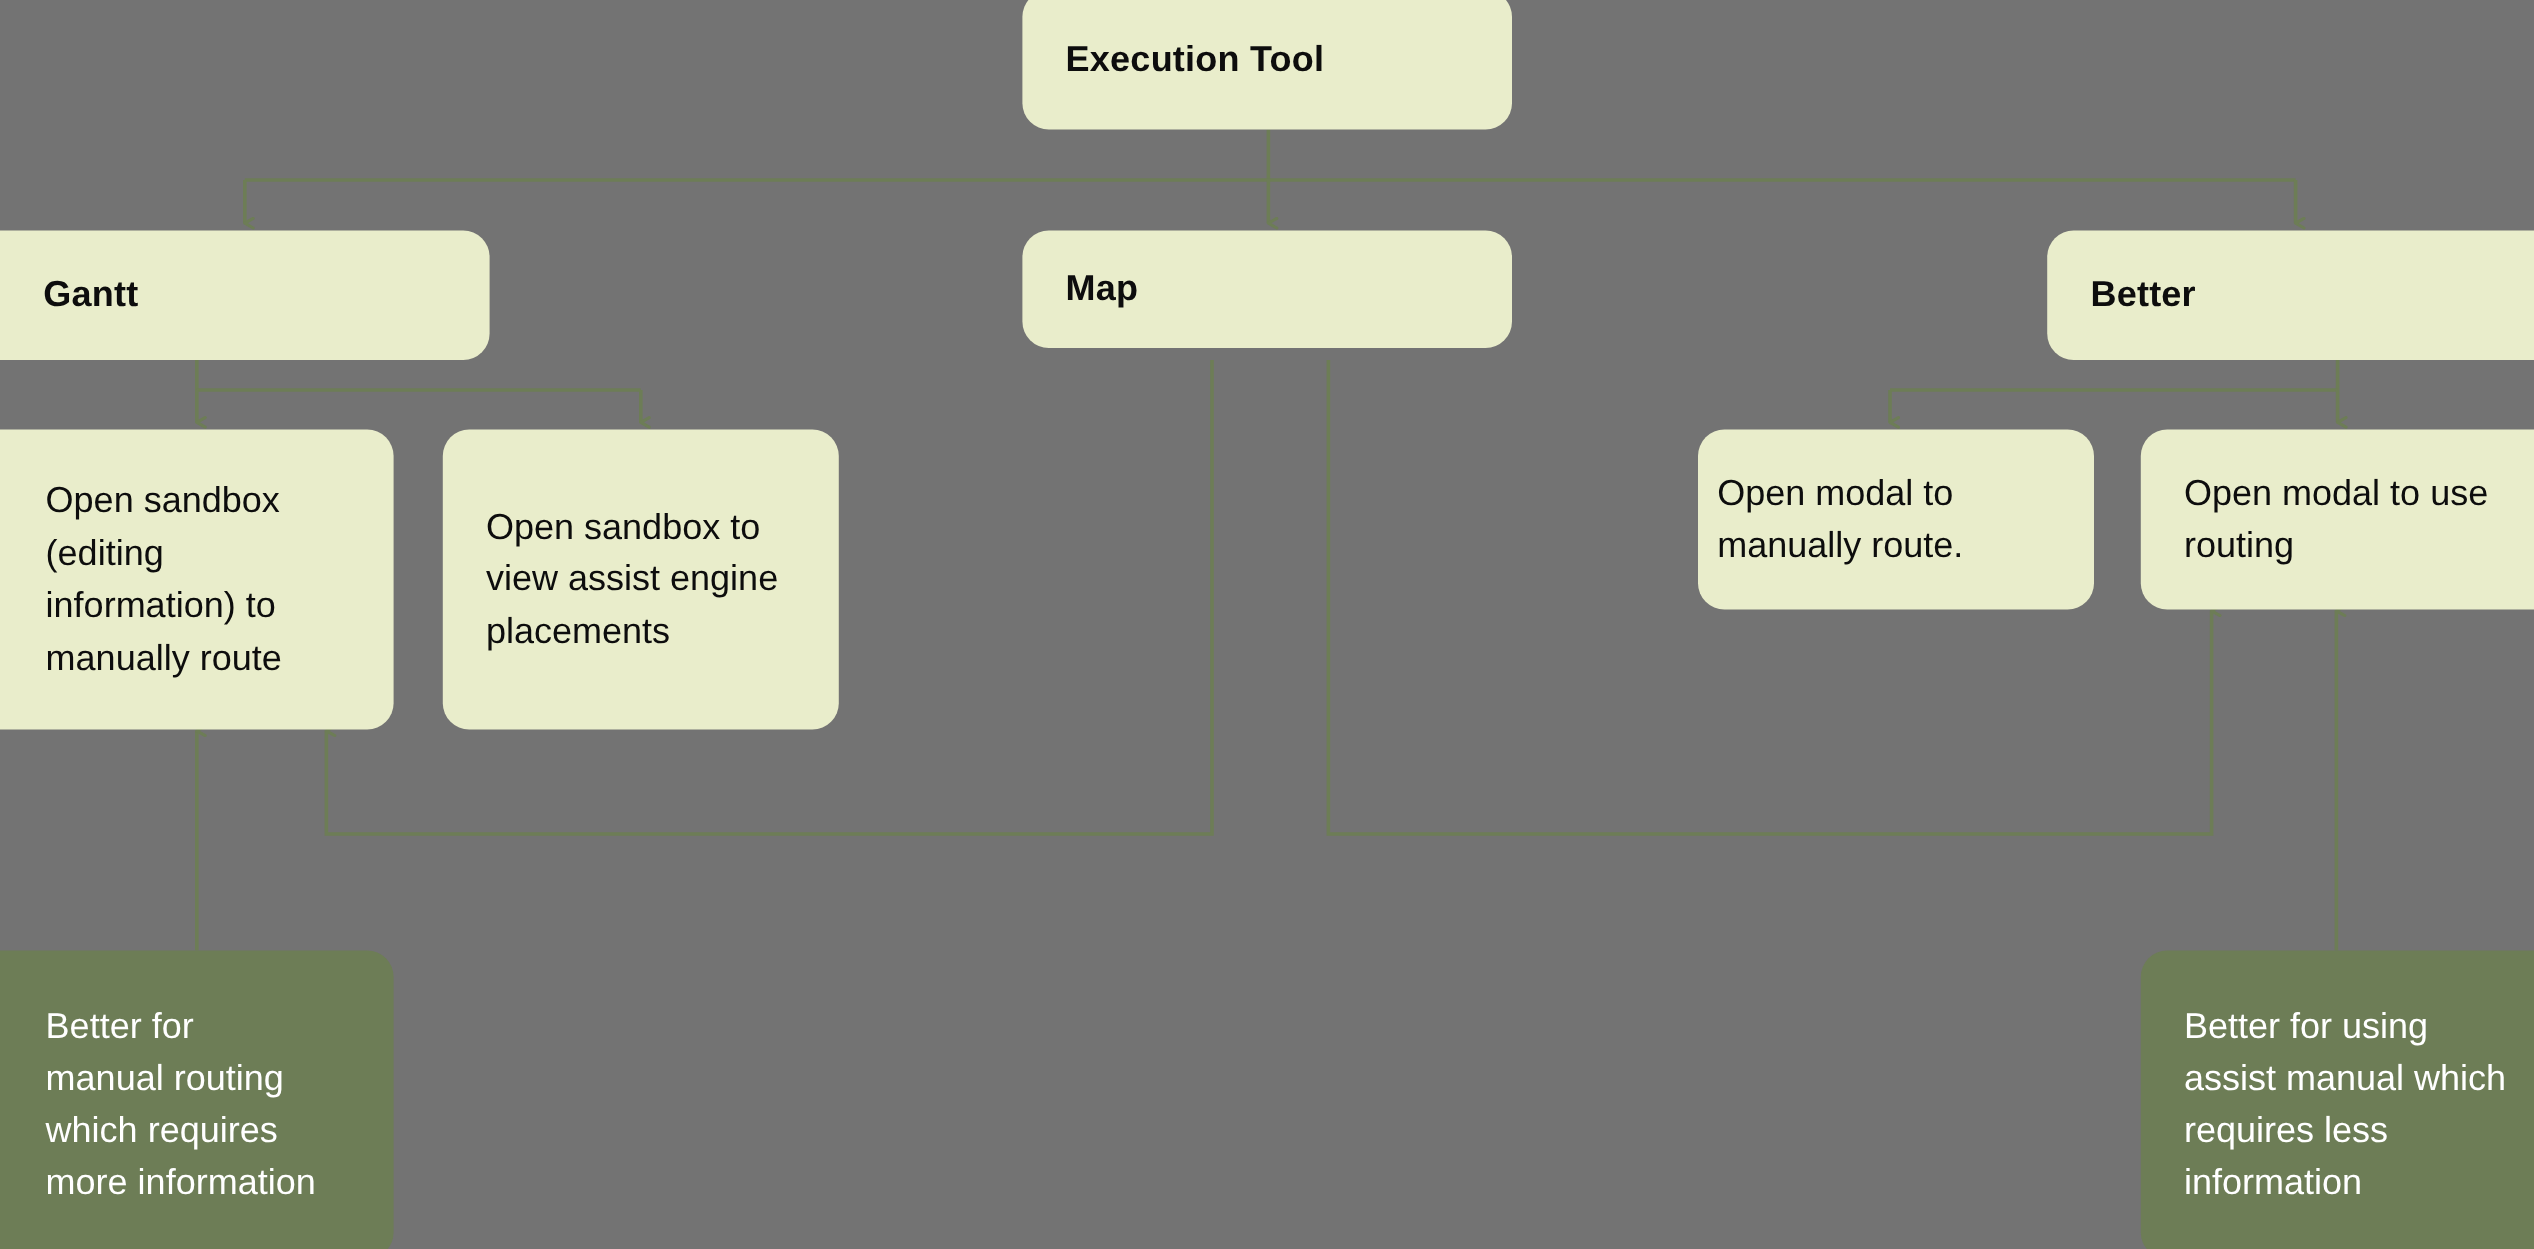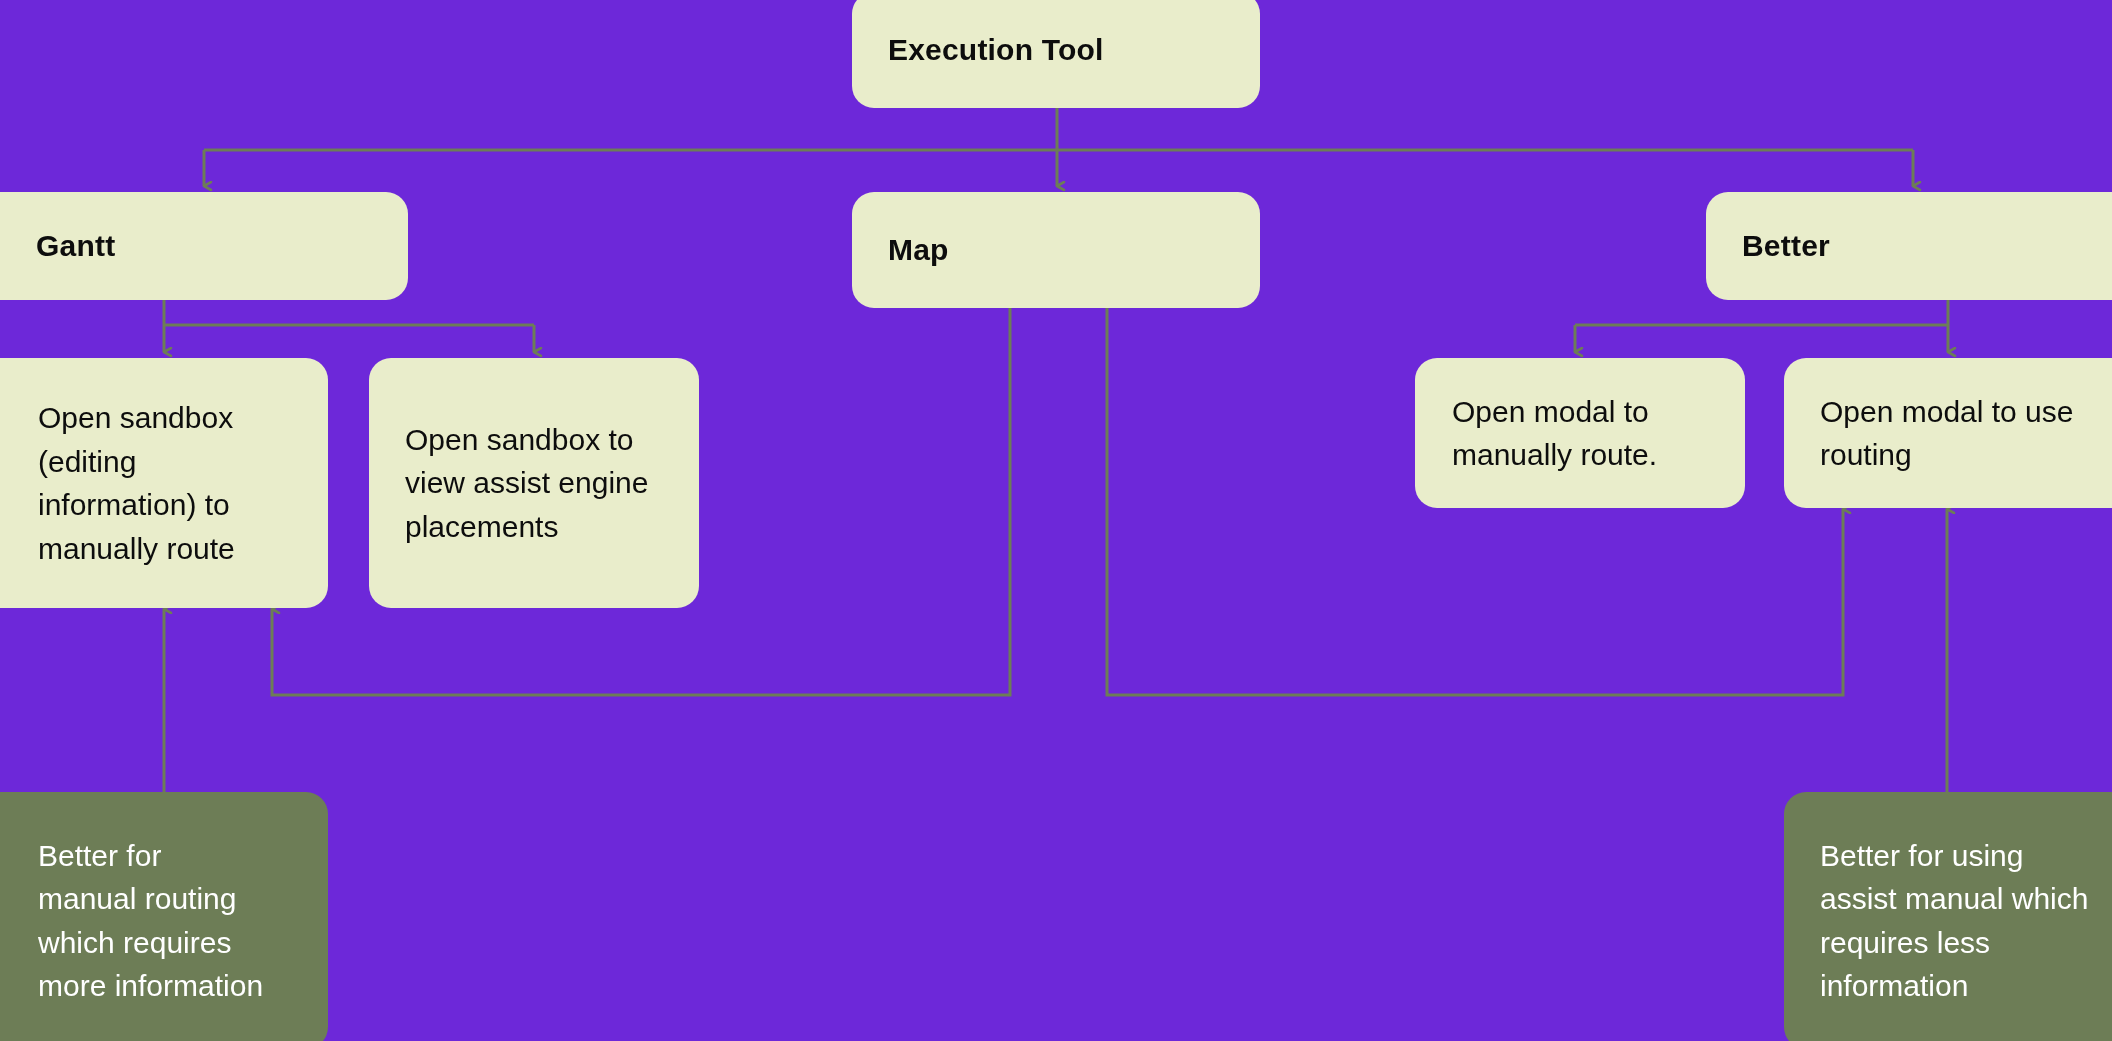--- a/index.html
+++ b/index.html
@@ -4,21 +4,21 @@
 <style>
   html, body {
     margin: 0;
     padding: 0;
     background: #000000;
   }
   #canvas {
     position: relative;
     width: 2112px;
     height: 1041px;
-    background: #6d28d9;
+    background: #737373;
     overflow: hidden;
     font-family: "Liberation Sans", sans-serif;
   }
   svg.edges {
     position: absolute;
     left: 0;
     top: 0;
     width: 2112px;
     height: 1041px;
     pointer-events: none;
@@ -102,37 +102,37 @@
   </svg>
 
   <div class="node node-cream title-node" style="left:852px; top:-8px; width:408px; height:116px; padding:0 36px;">
     <span class="label">Execution Tool</span>
   </div>
 
   <div class="node node-cream title-node" style="left:-32px; top:192px; width:440px; height:108px; padding:0 68px;">
     <span class="label">Gantt</span>
   </div>
 
-  <div class="node node-cream title-node" style="left:852px; top:192px; width:408px; height:116px; padding:0 36px;">
+  <div class="node node-cream title-node" style="left:852px; top:192px; width:408px; height:98px; padding:0 36px;">
     <span class="label">Map</span>
   </div>
 
   <div class="node node-cream title-node" style="left:1706px; top:192px; width:440px; height:108px; padding:0 36px;">
     <span class="label">Better</span>
   </div>
 
   <div class="node node-cream body-node" style="left:-24px; top:358px; width:352px; height:250px; padding:0 62px;">
     <span class="label">Open sandbox (editing information) to manually route</span>
   </div>
 
   <div class="node node-cream body-node" style="left:369px; top:358px; width:330px; height:250px; padding:14px 36px;">
     <span class="label">Open sandbox to view assist engine placements</span>
   </div>
 
-  <div class="node node-cream body-node" style="left:1415px; top:358px; width:330px; height:150px; padding:0 37px;">
+  <div class="node node-cream body-node" style="left:1415px; top:358px; width:330px; height:150px; padding:0 16px;">
     <span class="label">Open modal to manually route.</span>
   </div>
 
   <div class="node node-cream body-node" style="left:1784px; top:358px; width:352px; height:150px; padding:0 36px;">
     <span class="label">Open modal to use routing</span>
   </div>
 
   <div class="node node-green body-node" style="left:-24px; top:792px; width:352px; height:257px; padding:0 62px;">
     <span class="label">Better for manual routing which requires more information</span>
   </div>

